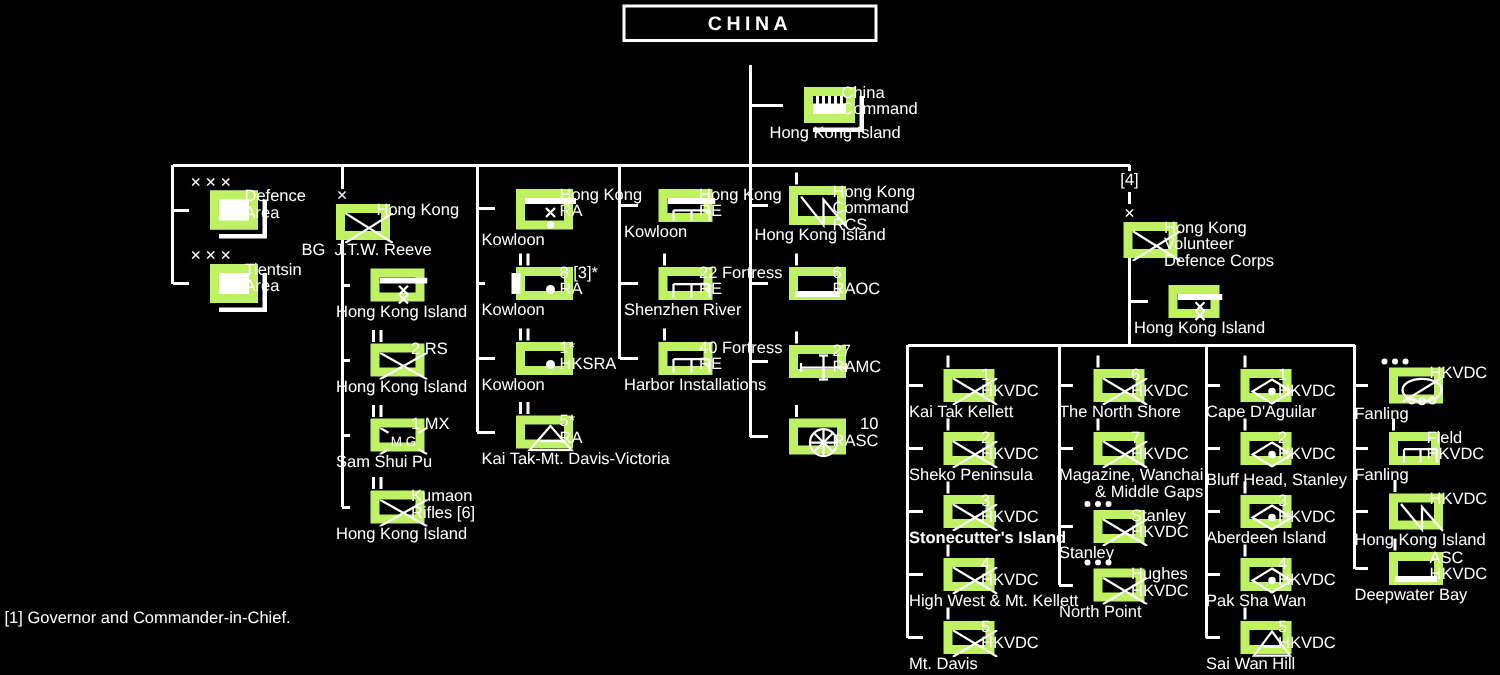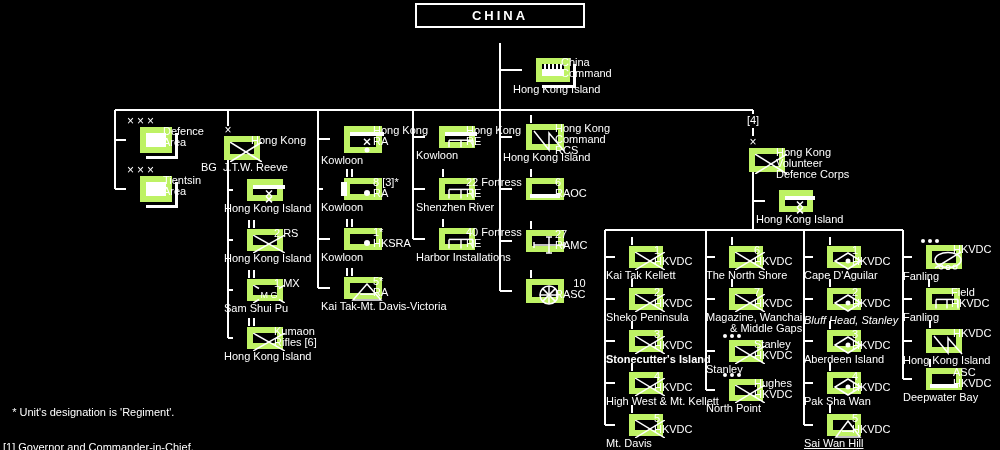--- a/index.html
+++ b/index.html
@@ -492,21 +492,21 @@
         <div class="ech">
           <span class="bar"></span>
         </div>
         <div class="ubox" style="width: 34px; height: 22px;">
           <svg width="30" height="18" viewBox="0 0 30 18" stroke="#fff" stroke-width="1.5">
             <polygon points="15,1 28,9 15,17 2,9" fill="none"></polygon>
             <circle cx="15" cy="9" r="2.5" fill="#fff" stroke="none"></circle>
           </svg>
         </div>
         <div class="name" style="left: 39px; top: -1px;"><div>2</div><div>HKVDC</div></div>
-        <div class="below" style="left: -9px; top: 27px; font-style: italic;"><div>Bluff Head, Stanley</div></div>
+        <div class="below" style="left: -9px; top: 27px;"><div>Bluff Head, Stanley</div></div>
       </div>
       <div class="unit" style="left: 813px; top: 330px; width: 34px; height: 22px;">
         <div class="ech">
           <span class="bar"></span>
         </div>
         <div class="ubox" style="width: 34px; height: 22px;">
           <svg width="30" height="18" viewBox="0 0 30 18" stroke="#fff" stroke-width="1.5">
             <polygon points="15,1 28,9 15,17 2,9" fill="none"></polygon>
             <circle cx="15" cy="9" r="2.5" fill="#fff" stroke="none"></circle>
           </svg>
@@ -531,21 +531,21 @@
         <div class="ech">
           <span class="bar"></span>
         </div>
         <div class="ubox" style="width: 34px; height: 22px;">
           <svg width="30" height="18" viewBox="0 0 30 18" stroke="#fff" stroke-width="1.5">
             <polygon points="15,1 27,17 3,17" fill="none"></polygon>
             <line x1="9" y1="11.16" x2="21" y2="11.16"></line>
           </svg>
         </div>
         <div class="name" style="left: 39px; top: -1px;"><div>5</div><div>HKVDC</div></div>
-        <div class="below" style="left: -9px; top: 24px; text-decoration: underline;"><div>Sai Wan Hill</div></div>
+        <div class="below" style="left: -9px; top: 24px;"><div>Sai Wan Hill</div></div>
       </div>
       <div class="unit" style="left: 912px; top: 245px; width: 36px; height: 24px;">
         <div class="ech">
           <span class="dot"></span>
           <span class="dot"></span>
           <span class="dot"></span>
         </div>
         <div class="ubox" style="width: 36px; height: 24px;">
           <svg width="32" height="20" viewBox="0 0 32 20" stroke="#fff" stroke-width="1.5">
             <ellipse cx="16" cy="9" rx="13" ry="7.5" fill="none"></ellipse>
@@ -591,19 +591,18 @@
         </div>
         <div class="ubox" style="width: 36px; height: 22px;">
           <svg width="32" height="18" viewBox="0 0 32 18" stroke="#fff" stroke-width="1.5"></svg>
           <div class="botbar"></div>
         </div>
         <div class="name" style="left: 41px; top: -1px;"><div>ASC</div><div>HKVDC</div></div>
         <div class="below" style="left: -9px; top: 24px;"><div>Deepwater Bay</div></div>
       </div>
     </div>
   <div id="footnotes">
-    <div>   * Unit's designation is 'Regiment'.</div>
     <div>[1] Governor and Commander-in-Chief.</div>
     
     
     
   </div>
 </div>
 
 </body></html>

